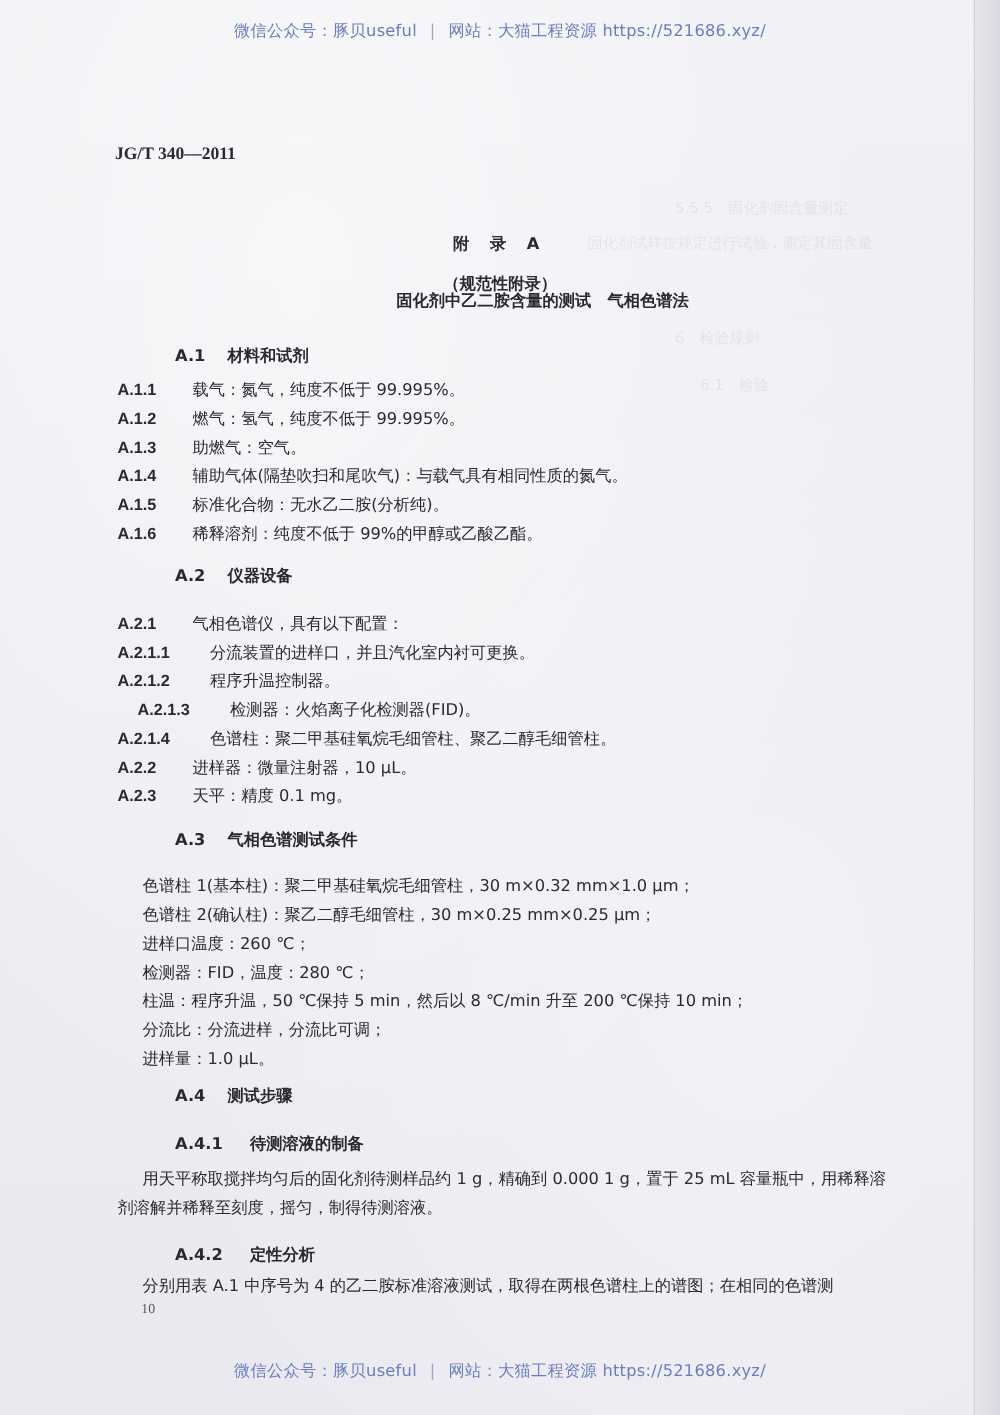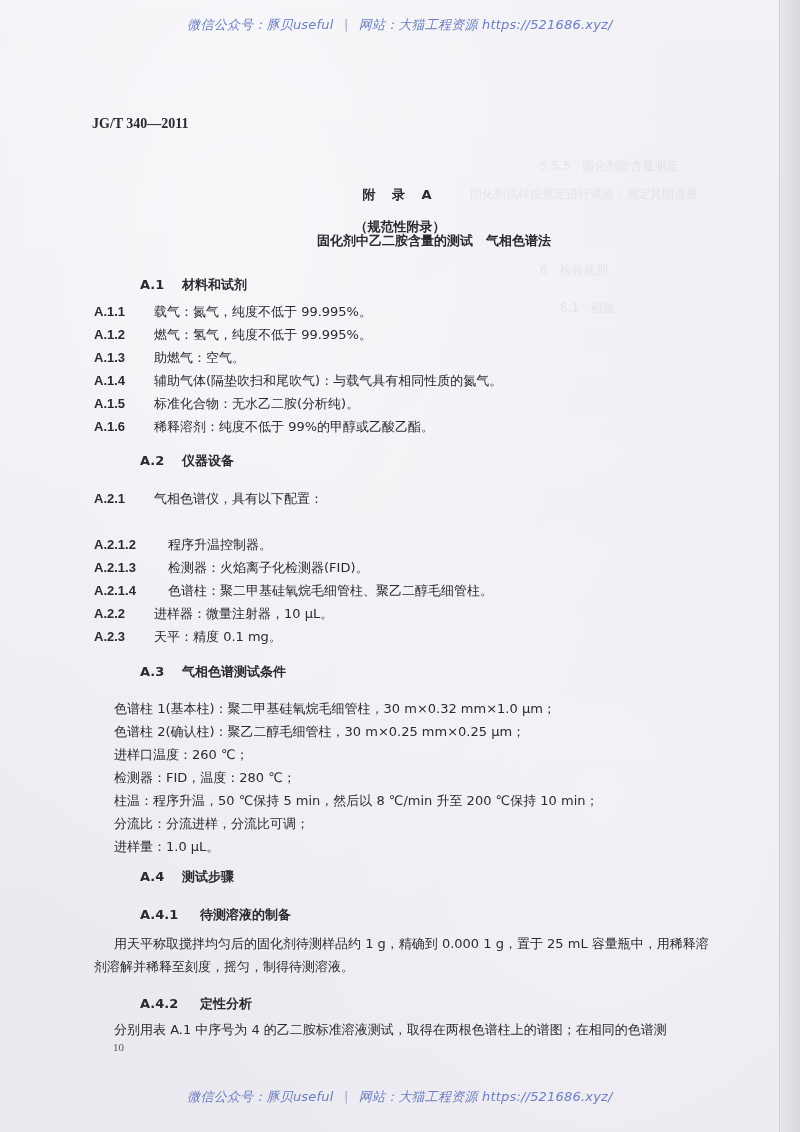--- a/index.html
+++ b/index.html
@@ -32,21 +32,20 @@
     border-left: 1px solid #d0d0d8;
   }
   .watermark {
     position: absolute;
     left: 0; width: 800px;
     text-align: center;
     font-family: "DejaVu Sans", "Liberation Sans", sans-serif;
     font-size: 13px;
     color: #6a7ec0;
     letter-spacing: 0.2px;
-    font-style: italic;
   }
   .watermark.top { top: 16px; }
   .watermark.bottom { top: 1088px; }
   .watermark .sep { color: #9aa6cc; margin: 0 6px; }
 
   .std-code {
     position: absolute;
     left: 92px; top: 116px;
     font-family: "Liberation Serif", "DejaVu Serif", serif;
     font-weight: bold;
@@ -168,24 +167,27 @@
   <div class="item" style="top:418px;">
     <span class="num w3">A.1.6</span><span>稀释溶剂：纯度不低于 99%的甲醇或乙酸乙酯。</span>
   </div>
 
   <div class="section" style="top:452px;">
     <span class="num">A.2</span><span>仪器设备</span>
   </div>
   <div class="item" style="top:490px;">
     <span class="num w3">A.2.1</span><span>气相色谱仪，具有以下配置：</span>
   </div>
+  <div class="item" style="top:513px;">
+    <span class="num w4">A.2.1.1</span><span>分流装置的进样口，并且汽化室内衬可更换。</span>
+  </div>
   <div class="item" style="top:536px;">
     <span class="num w4">A.2.1.2</span><span>程序升温控制器。</span>
   </div>
-  <div class="item" style="top:559px;">
+  <div class="item" style="top:559px;margin-left:16px;">
     <span class="num w4">A.2.1.3</span><span>检测器：火焰离子化检测器(FID)。</span>
   </div>
   <div class="item" style="top:582px;">
     <span class="num w4">A.2.1.4</span><span>色谱柱：聚二甲基硅氧烷毛细管柱、聚乙二醇毛细管柱。</span>
   </div>
   <div class="item" style="top:605px;">
     <span class="num w3">A.2.2</span><span>进样器：微量注射器，10 μL。</span>
   </div>
   <div class="item" style="top:628px;">
     <span class="num w3">A.2.3</span><span>天平：精度 0.1 mg。</span>

